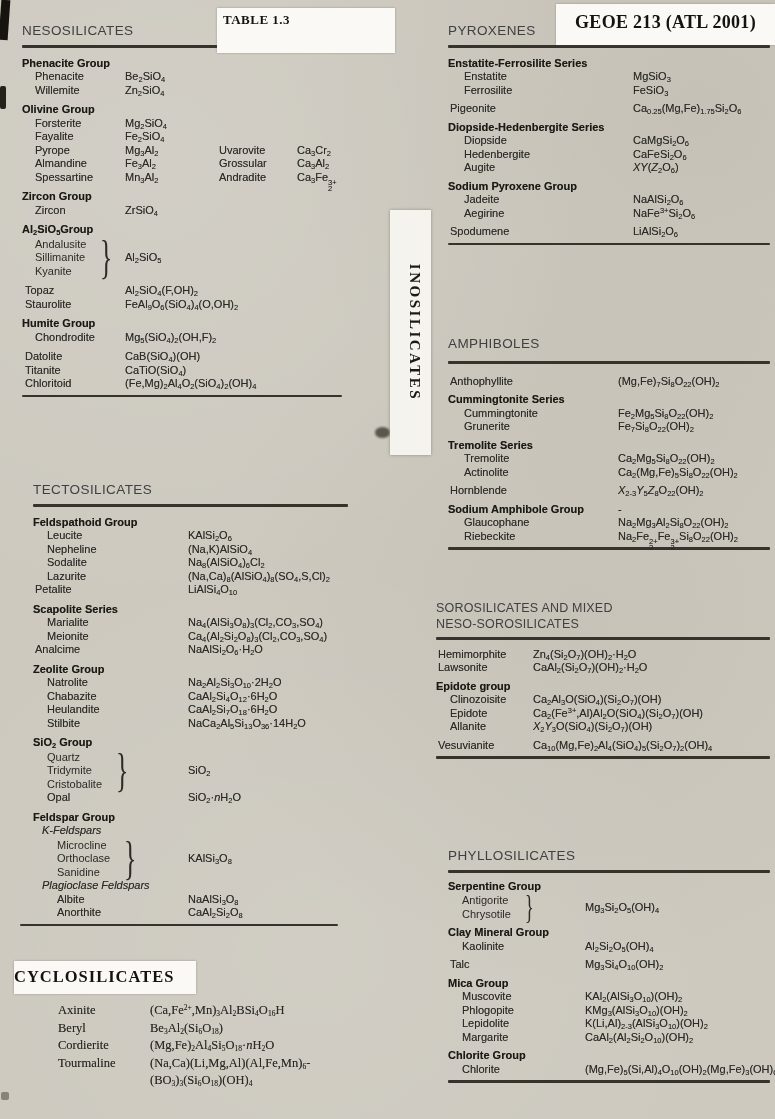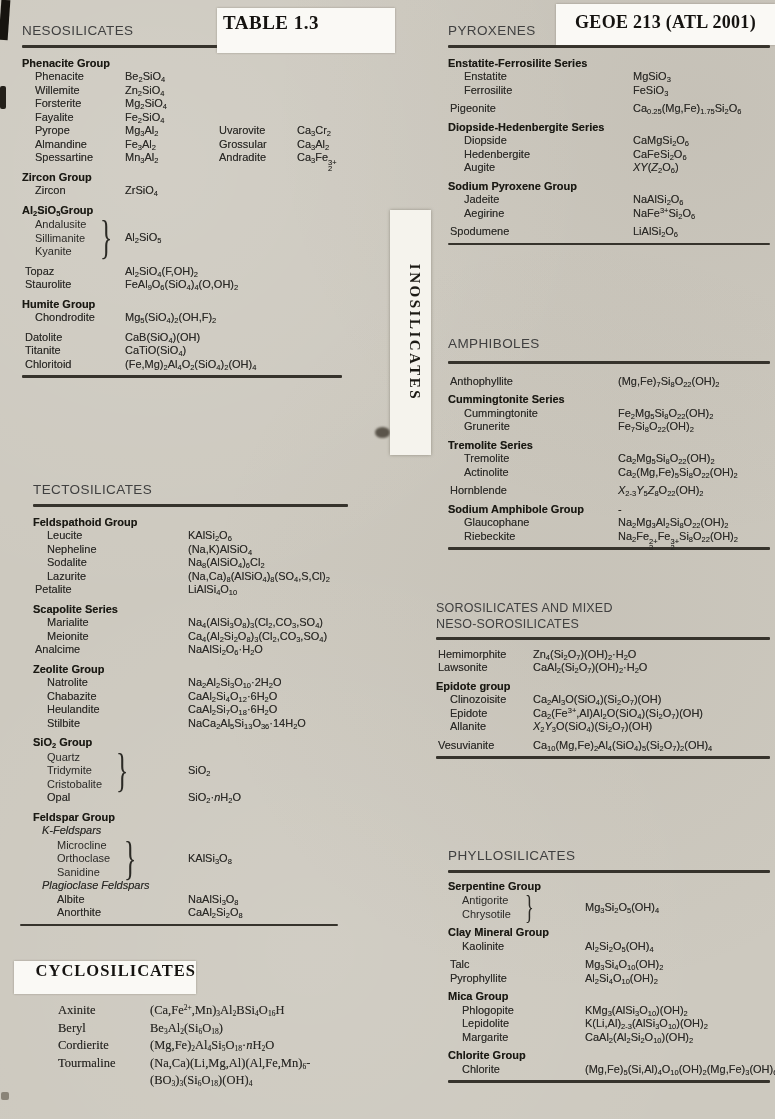--- a/index.html
+++ b/index.html
@@ -67,46 +67,47 @@
 <body>
 
 <div id="paper-noise"></div>
 
 <div class="artifact" style="left:0;top:0;width:9px;height:40px;background:#17140f;transform:rotate(4deg);"></div>
 <div class="artifact" style="left:0;top:86px;width:6px;height:23px;background:#24201a;border-radius:2px;"></div>
 <div class="artifact" style="left:375px;top:427px;width:15px;height:11px;background:#5b554b;border-radius:50%;filter:blur(1px);"></div>
 <div class="artifact" style="left:1px;top:1092px;width:8px;height:8px;background:#8a8478;border-radius:2px;"></div>
 
 <div class="label" style="left:217px;top:8px;width:178px;height:45px;z-index:5;">
-  <div class="txt" style="font-size:19px;letter-spacing:.5px;margin:4px 0 0 6px;">TABLE 1.3</div>
+  <div class="txt" style="font-size:13px;letter-spacing:.5px;margin:4px 0 0 6px;">TABLE 1.3</div>
 </div>
 <div class="label" style="left:556px;top:4px;width:219px;height:41px;z-index:5;">
   <div class="txt" style="font-size:18px;letter-spacing:.3px;margin-top:8px;text-align:center;">GEOE 213 (ATL 2001)</div>
 </div>
 <div class="label" style="left:14px;top:961px;width:182px;height:33px;z-index:5;">
-  <div class="txt" style="font-size:16.5px;letter-spacing:1px;text-align:right;">CYCLOSILICATES</div>
+  <div class="txt" style="font-size:16.5px;letter-spacing:1px;margin-top:6px;text-align:left;">CYCLOSILICATES</div>
 </div>
 
 <div id="ino-strip">
   <div id="ino-text">INOSILICATES</div>
 </div>
 
 <div class="sec" id="sec-nesosilicates" style="left:22px;top:24px;width:370px;--fx:103px;--i0:3px;--i1:13px;--gap:6px;--mt:9px;">
   <div class="sec-title">NESOSILICATES</div>
   <div class="rule" style="width:368px;"></div>
   <div class="rows">
       <div class="grp">Phenacite Group</div>
       <div class="row">
         <span class="nm">Phenacite</span>
         <span class="fm">Be<sub>2</sub>SiO<sub>4</sub></span>
       </div>
       <div class="row">
         <span class="nm">Willemite</span>
         <span class="fm">Zn<sub>2</sub>SiO<sub>4</sub></span>
       </div>
+      <div class="grp">Olivine Group</div>
       <div class="row">
         <span class="nm">Forsterite</span>
         <span class="fm">Mg<sub>2</sub>SiO<sub>4</sub></span>
       </div>
       <div class="row">
         <span class="nm">Fayalite</span>
         <span class="fm">Fe<sub>2</sub>SiO<sub>4</sub></span>
       </div>
       <div class="row">
         <span class="nm">Pyrope</span>
@@ -435,25 +436,25 @@
       </div>
       <div class="grp">Clay Mineral Group</div>
       <div class="row">
         <span class="nm">Kaolinite</span>
         <span class="fm">Al<sub>2</sub>Si<sub>2</sub>O<sub>5</sub>(OH)<sub>4</sub></span>
       </div>
       <div class="row gap">
         <span class="nm i0">Talc</span>
         <span class="fm">Mg<sub>3</sub>Si<sub>4</sub>O<sub>10</sub>(OH)<sub>2</sub></span>
       </div>
-      <div class="row">
-        <span class="nm i0">Pyrophyllite</span>
-        <span class="fm">Al<sub>2</sub>Si<sub>4</sub>O<sub>10</sub>(OH)<sub>2</sub></span>
-      </div>
       <div class="grp">Mica Group</div>
+      <div class="row">
+        <span class="nm">Muscovite</span>
+        <span class="fm">KAl<sub>2</sub>(AlSi<sub>3</sub>O<sub>10</sub>)(OH)<sub>2</sub></span>
+      </div>
       <div class="row">
         <span class="nm">Phlogopite</span>
         <span class="fm">KMg<sub>3</sub>(AlSi<sub>3</sub>O<sub>10</sub>)(OH)<sub>2</sub></span>
       </div>
       <div class="row">
         <span class="nm">Lepidolite</span>
         <span class="fm">K(Li,Al)<sub>2-3</sub>(AlSi<sub>3</sub>O<sub>10</sub>)(OH)<sub>2</sub></span>
       </div>
       <div class="row">
         <span class="nm">Margarite</span>

